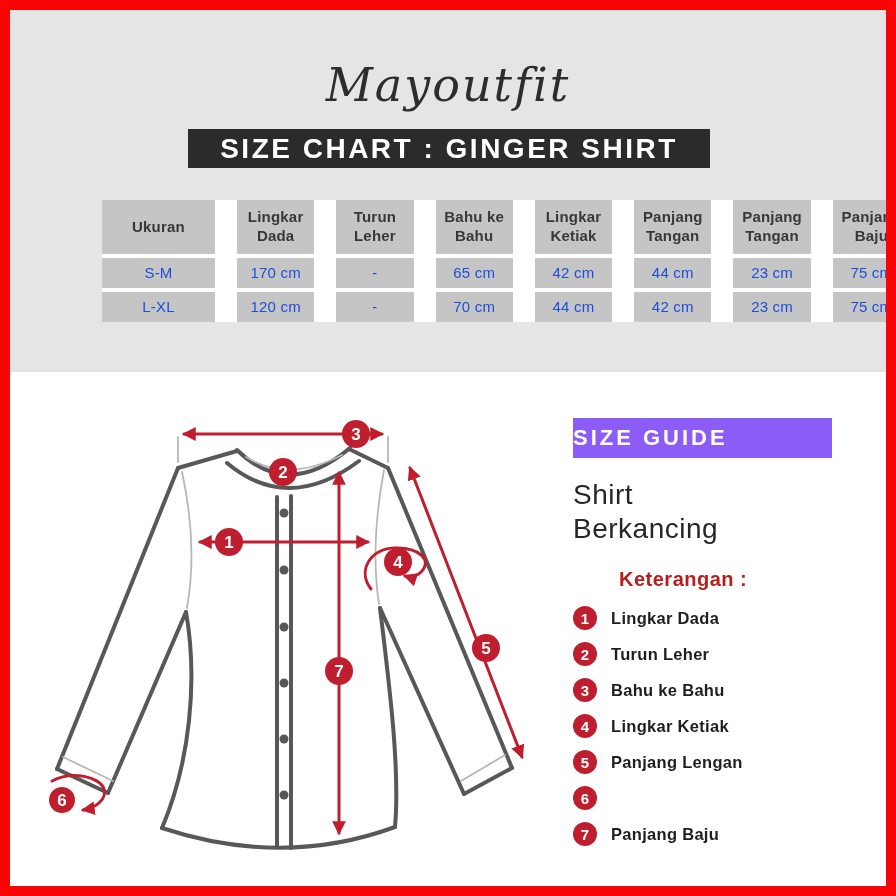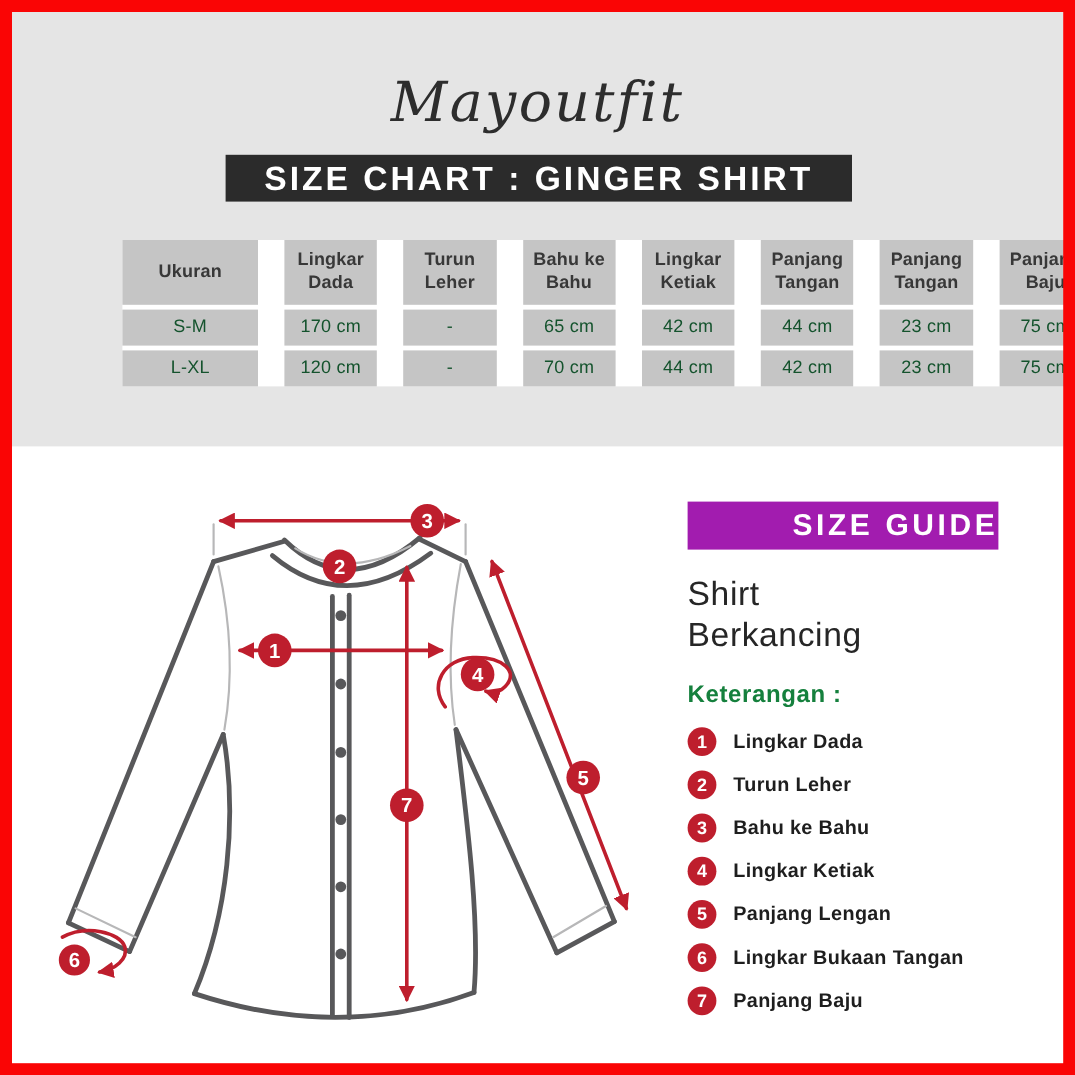--- a/index.html
+++ b/index.html
@@ -27,40 +27,41 @@
     position:absolute; left:178px; top:119px; width:522px; height:39px;
     background:#2b2b2b; color:#ffffff; text-align:center; line-height:39px;
     font-size:28px; font-weight:bold; letter-spacing:2.5px;
   }
   .size-table {
     position:absolute; left:52px; top:190px; width:808px;
     display:grid; grid-template-columns:113px repeat(7, 1fr);
     grid-template-rows:54px 30px 30px; gap:4px 22px; background:#ffffff;margin-left:40px;
   }
   .size-table .cell {
-    background:#c5c5c5; color:#14532d; display:flex; align-items:center;
+    background:#c5c5c5; color:#1d4ed8; display:flex; align-items:center;
     justify-content:center; text-align:center; font-size:15px;
     line-height:1.25; letter-spacing:.2px;
   }
   .size-table .hcell { font-weight:bold; color:#383838; padding:0 6px; }
   
   .diagram-svg { position:absolute; left:30px; top:398px; width:540px; height:480px; }
   .guide-panel { position:absolute; left:573px; top:418px; width:268px; }
   .guide-banner {
-    width:259px; height:40px; background:#a21caf; color:#ffffff;
-    text-align:right; line-height:40px; font-size:25px; font-weight:bold;
+    width:259px; height:40px; background:#8b5cf6; color:#ffffff;
+    text-align:left; line-height:40px; font-size:22px; font-weight:bold;
     letter-spacing:3px;
   }
   .guide-title {
     margin-top:20px; font-size:28px; font-weight:normal; color:#262626;
     line-height:34px; letter-spacing:.5px;
   }
   .keterangan {
-    margin-top:22px; font-size:20px; font-weight:bold; color:#15803d;
+    margin-top:22px; font-size:20px; font-weight:bold; color:#b91c1c;
     letter-spacing:.5px;
+    margin-left:46px;
   }
   .legend { margin-top:15px; list-style:none; }
   .legend li {
     display:flex; align-items:center; gap:14px; margin-bottom:12px; height:24px;
   }
   .legend .num {
     flex:0 0 24px; width:24px; height:24px; border-radius:50%;
     background:#be1e2d; color:#ffffff; font-size:15px; font-weight:bold;
     display:flex; align-items:center; justify-content:center;
   }
@@ -217,21 +218,20 @@
       <li>
         <span class="num">4</span>
         <span class="lab">Lingkar Ketiak</span>
       </li>
       <li>
         <span class="num">5</span>
         <span class="lab">Panjang Lengan</span>
       </li>
       <li>
         <span class="num">6</span>
-        <span class="lab">Lingkar Bukaan Tangan</span>
       </li>
       <li>
         <span class="num">7</span>
         <span class="lab">Panjang Baju</span>
       </li>
     </ul>
   </div>
 
   <div class="red-frame"></div>
 </div>

